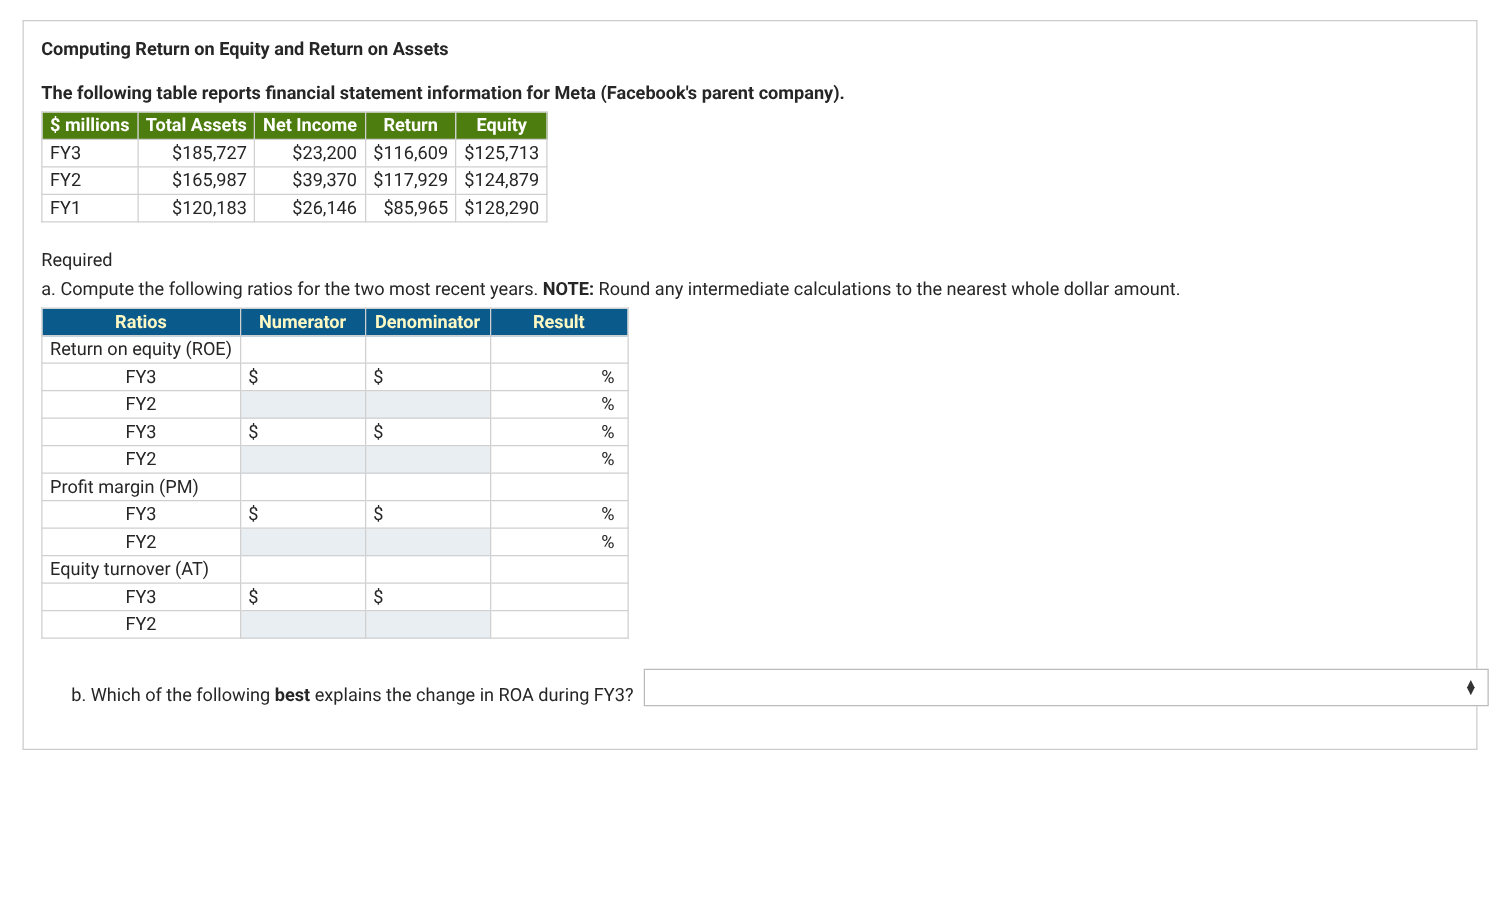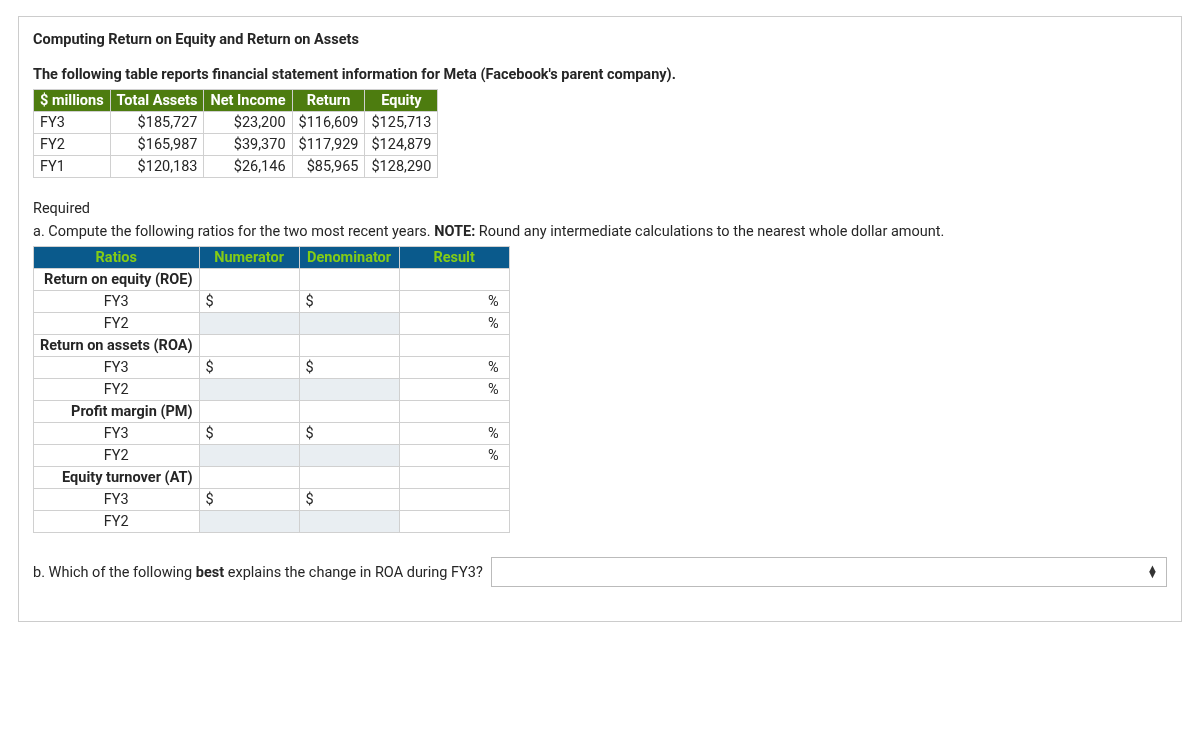--- a/index.html
+++ b/index.html
@@ -53,27 +53,27 @@
     .req-a { margin-bottom: 6px; }
     .note-bold { font-weight: 700; }
     table.ratios-table th,
     table.ratios-table td {
       border: 1px solid #d0d0d0;
       padding: 2px 6px;
       white-space: nowrap;
     }
     table.ratios-table th {
       background: #0a5a8c;
-      color: #84cc16;
+      color: #fef9c3;
       font-weight: 700;
       text-align: center;
     }
     table.ratios-table .section-label {
-      font-weight: 700;
-      text-align: right;
+      font-weight: 400;
+      text-align: left;
     }
     table.ratios-table .indent {
       text-align: center;
       padding-left: 18px;
       padding-right: 18px;
     }
     table.ratios-table td.num-col,
     table.ratios-table td.den-col {
       width: 100px;
     }
@@ -83,23 +83,24 @@
     }
     .shaded { background: #e9eef2; }
     table.ratios-table td.result-col {
       width: 110px;
       text-align: right;
       padding-right: 10px;
     }
     .part-b {
       margin-top: 24px;
       display: flex;
-      align-items: center;
+      align-items: flex-end;
       gap: 8px;
       width: 100%;
+      margin-left: 24px;
     }
     .part-b .label { white-space: nowrap; }
     .select-wrap {
       flex: 1;
       position: relative;
       border: 1px solid #bbb;
       height: 30px;
       display: flex;
       align-items: center;
       justify-content: flex-end;
@@ -183,26 +184,20 @@
           <td class="indent">FY3</td>
           <td class="num-col prefix">$</td>
           <td class="den-col prefix">$</td>
           <td class="result-col">%</td>
         </tr>
         <tr>
           <td class="indent">FY2</td>
           <td class="num-col prefix shaded"></td>
           <td class="den-col prefix shaded"></td>
           <td class="result-col">%</td>
-        </tr>
-        <tr>
-          <td class="section-label">Return on assets (ROA)</td>
-          <td class="num-col"></td>
-          <td class="den-col"></td>
-          <td class="result-col"></td>
         </tr>
         <tr>
           <td class="indent">FY3</td>
           <td class="num-col prefix">$</td>
           <td class="den-col prefix">$</td>
           <td class="result-col">%</td>
         </tr>
         <tr>
           <td class="indent">FY2</td>
           <td class="num-col prefix shaded"></td>

